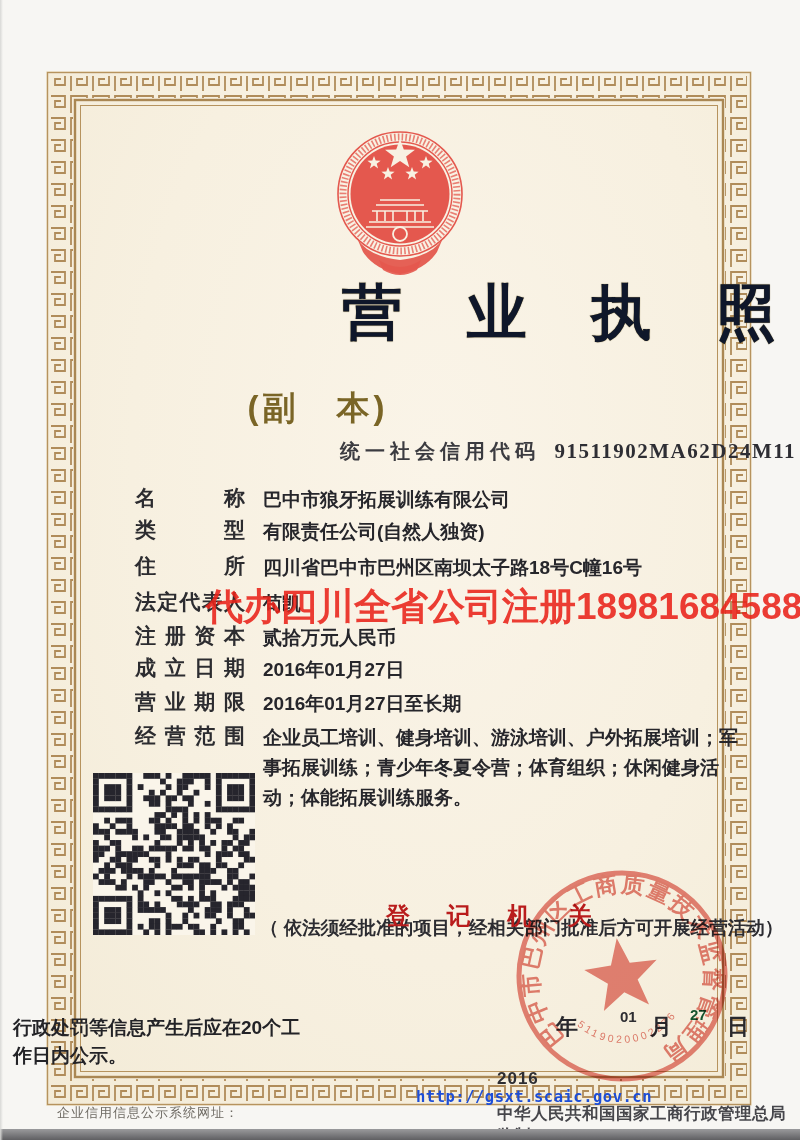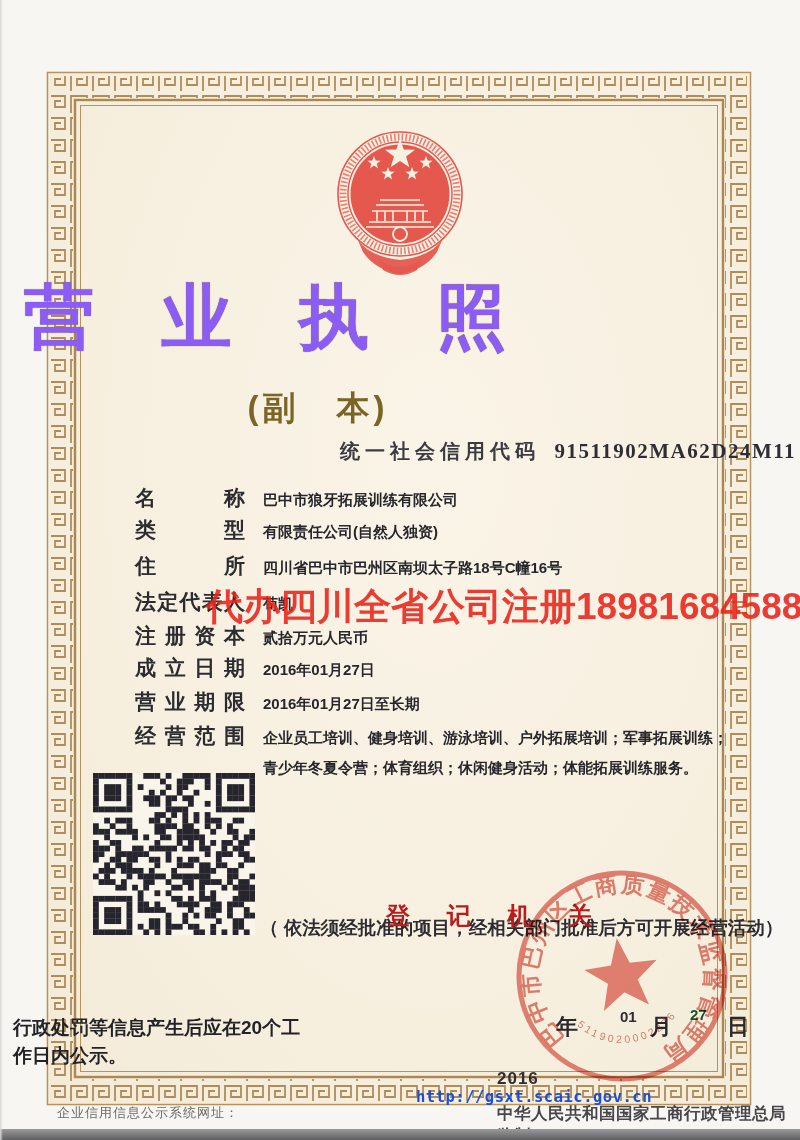--- a/index.html
+++ b/index.html
@@ -13,42 +13,42 @@
   
   .paper{
     left:46px;top:71px;width:706px;height:1035px;
     background:radial-gradient(ellipse at 55% 38%, #faf4e8 0%, #f7f0e0 55%, #f3ebd7 100%);
   }
   .border-svg{left:46px;top:71px;width:706px;height:1035px;}
   
   .emblem{left:333px;top:122px;width:134px;height:158px;}
   
   .license-title{
-    left:0;top:281px;width:800px;text-align:left;
-    font-size:70px;font-weight:900;color:#8b5cf6;
+    left:0;top:281px;width:800px;text-align:right;
+    font-size:60px;font-weight:900;color:#0f172a;
     letter-spacing:24px;text-indent:24px;
     text-shadow:0 0 1px #6c581c;
     line-height:1.05;
   }
   .license-subtitle{
     left:0;top:386px;width:636px;text-align:center;
     font-size:33px;font-weight:700;color:#7a6526;letter-spacing:4px;
   }
   .credit-row{left:340px;top:438px;white-space:nowrap;}
   .credit-label{font-size:20px;font-weight:700;color:#3b3b40;letter-spacing:5px;}
   .credit-code{font-family:"Liberation Serif","DejaVu Serif",serif;font-size:21px;color:#2e2e34;letter-spacing:1.5px;margin-left:10px;font-weight:600;}
   
   .field-row{position:absolute;left:135px;width:600px;}
   .field-label{
     position:absolute;left:0;top:0;width:110px;display:flex;justify-content:space-between;
     font-size:21px;font-weight:700;color:#2c2c30;
   }
   .field-value{
     position:absolute;left:128px;top:1px;width:478px;
-    font-size:15px;font-weight:600;color:#26262b;line-height:30px;
+    font-size:19px;font-weight:600;color:#26262b;line-height:30px;
   }
   
   .ad-watermark{
     left:206px;top:582px;width:560px;
     font-size:37px;font-weight:700;color:#ea231a;opacity:.88;
     white-space:nowrap;letter-spacing:0px;
   }
   
   .qr{left:93px;top:773px;width:162px;height:162px;}
   

